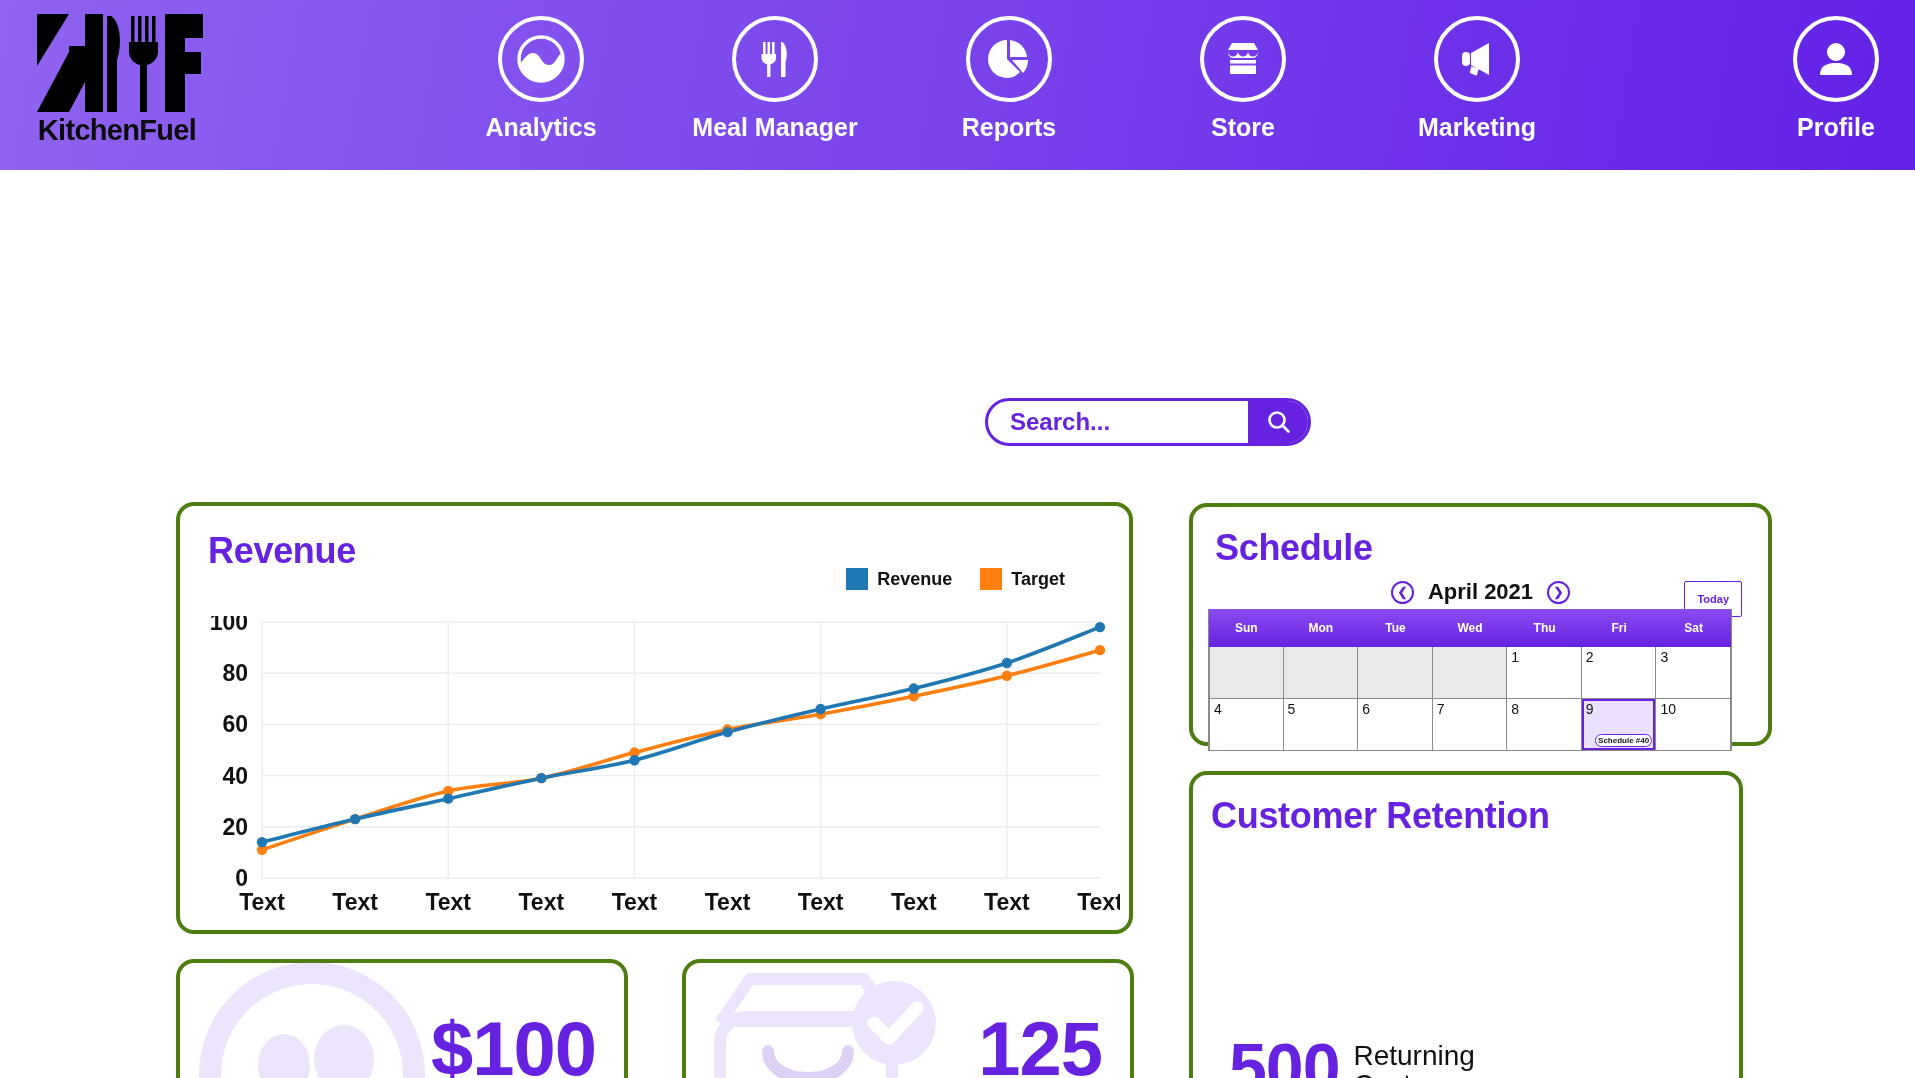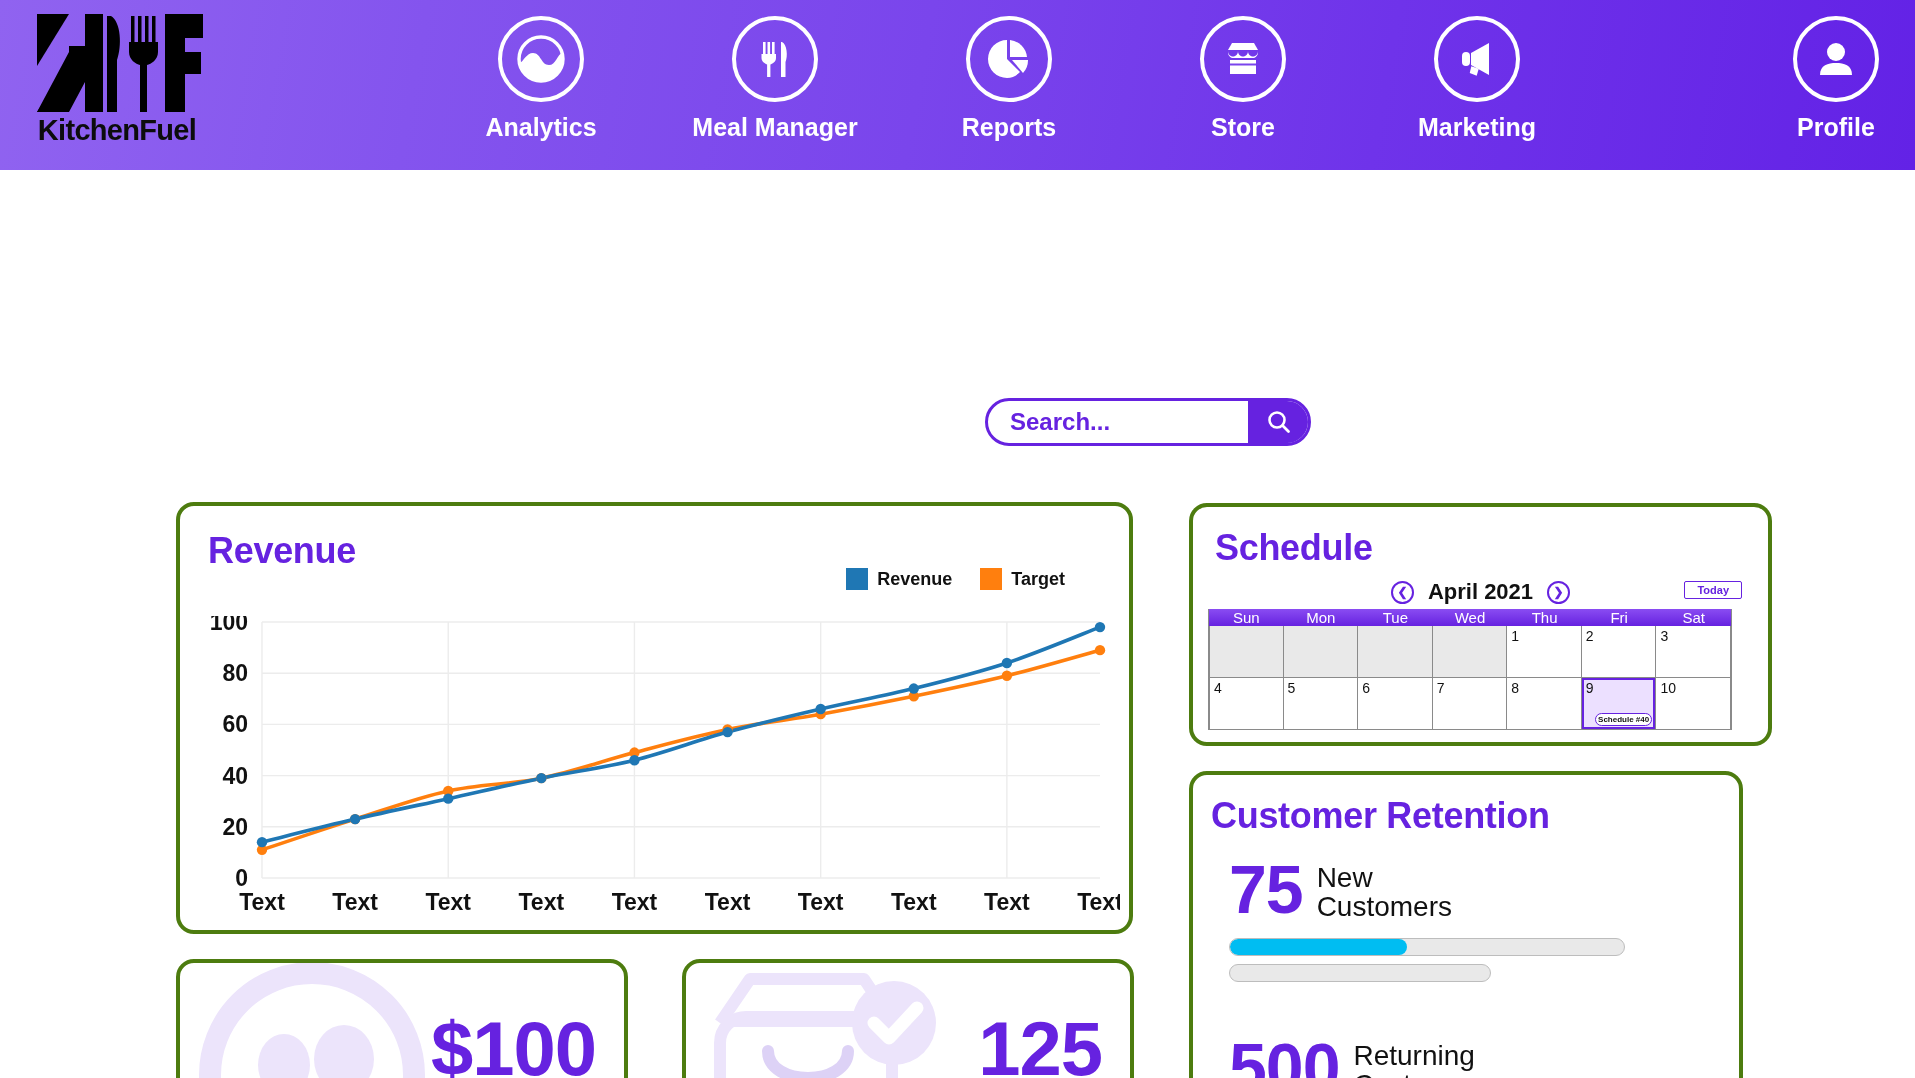--- a/index.html
+++ b/index.html
@@ -143,35 +143,35 @@
     width: 23px; height: 23px; border-radius: 50%;
     border: 2px solid #6622e0; color: #6622e0;
     display: flex; align-items: center; justify-content: center;
     font-size: 12px; line-height: 1; cursor: pointer; background: #fff;
     font-weight: 700;
   }
   .cal-month { font-size: 22px; font-weight: 700; color: #111; }
   .today-pill {
     position: absolute; right: 26px; top: 74px;
     border: 1px solid #6622e0; border-radius: 2px;
-    padding: 2px 12px; font-size: 11px; font-weight: 700;
+    padding: 11px 12px; font-size: 11px; font-weight: 700;
     color: #6622e0; background: #fff; cursor: pointer;
   }
   .cal-grid {
     position: absolute; left: 15px; top: 102px;
     width: 524px;
     border-left: 1px solid #8a8a8a; border-right: 1px solid #8a8a8a;
   }
   .cal-head {
     display: grid; grid-template-columns: repeat(7, 1fr);
     background: linear-gradient(180deg, #8a4cf2 0%, #6622e0 100%);
   }
   .cal-head div {
     text-align: center; color: #ffffff;
-    font-size: 15px; font-weight: 400; padding: 0 0;
+    font-size: 12px; font-weight: 700; padding: 12px 0;
   }
   .cal-row { display: grid; grid-template-columns: repeat(7, 1fr); }
   .cal-cell {
     height: 52px; border: 1px solid #8a8a8a; border-top: none; border-left: none;
     position: relative; background: #ffffff;
     font-size: 14px; color: #111; padding: 2px 0 0 4px;
   }
   .cal-cell:first-child { border-left: 1px solid #8a8a8a; }
   .cal-cell.blank { background: #e9e9e9; }
   .cal-cell.sel { background: #ece0ff; box-shadow: inset 0 0 0 2px #6622e0; }
@@ -454,35 +454,20 @@
             <div class="cal-cell sel"><span>9</span><div class="cal-event">Schedule #40</div></div>
             <div class="cal-cell"><span>10</span></div>
           </div>
         </div>
     </div>
   </div>
 
   <div class="card" id="retention-card">
     <div class="card-title">Customer Retention</div>
 
-    <div class="ret-block" id="ret-new">
-      <div class="ret-head">
-        <div class="ret-number">75</div>
-        <div class="ret-label">
-          <div>New</div>
-          <div>Customers</div>
-        </div>
-      </div>
-      <div class="ret-bars">
-        <div class="bar-track wide">
-          <div class="bar-fill" id="fill0" style="background: rgb(0, 189, 242); width: 45%;"></div>
-        </div>
-        <div class="bar-track narrow"></div>
-      </div>
-    </div>
 
     <div class="ret-block" id="ret-ret">
       <div class="ret-head">
         <div class="ret-number">500</div>
         <div class="ret-label">
           <div>Returning</div>
           <div>Customers</div>
         </div>
       </div>
 

